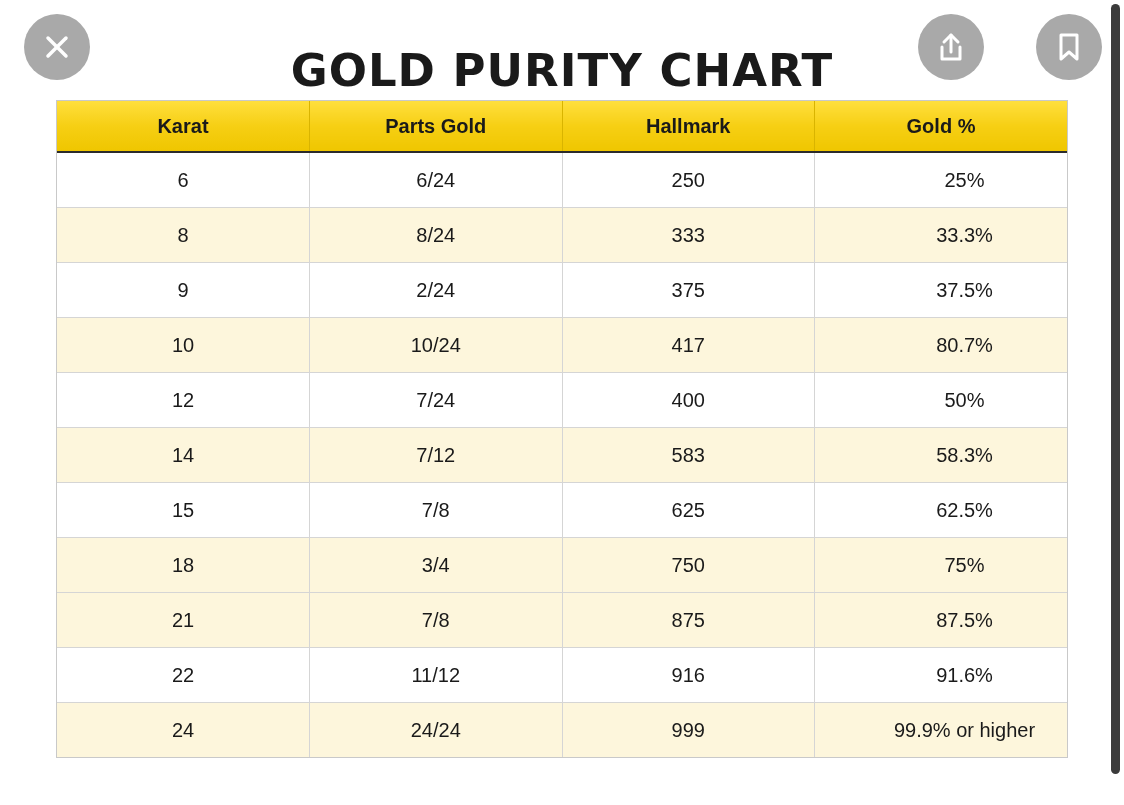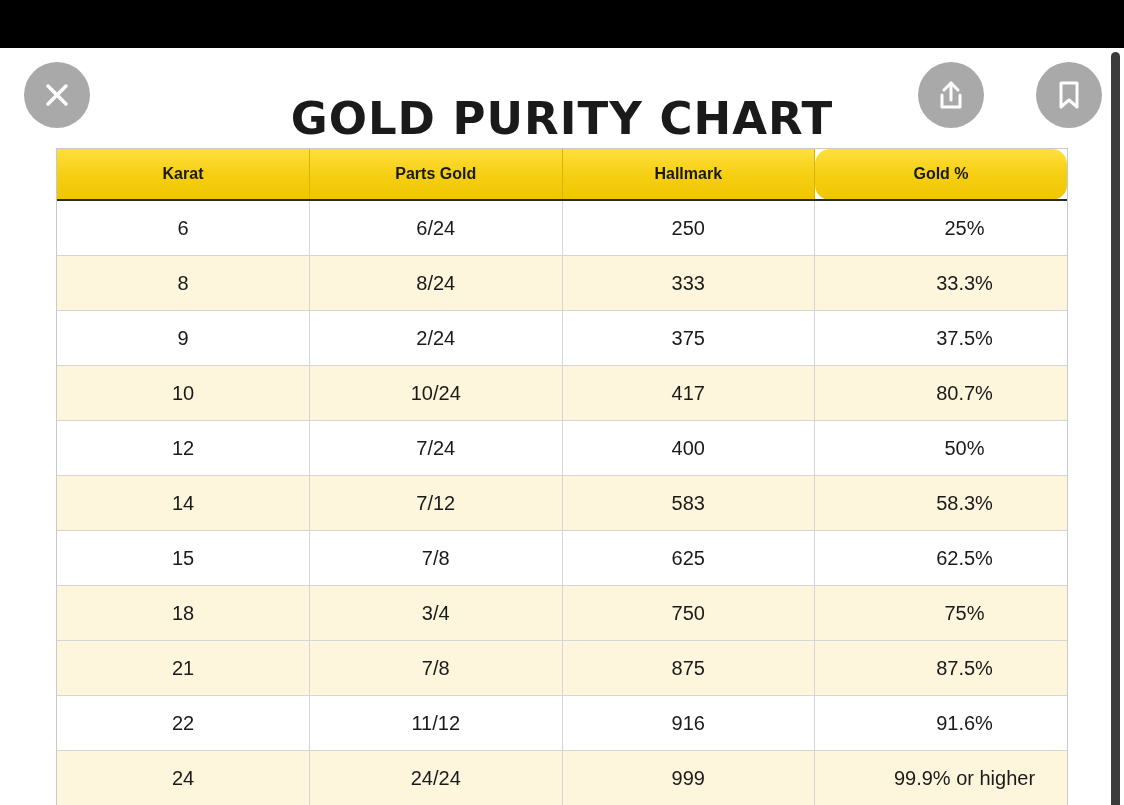--- a/index.html
+++ b/index.html
@@ -36,21 +36,20 @@
     width: 9px;
     height: 770px;
     border-radius: 5px;
     background: #3b3b3b;
   }
 
   
   #header {
     position: relative;
     height: 96px;
-    margin-top: 48px;
   }
   #page-title {
     position: absolute;
     left: 0;
     right: 0;
     top: 14px;
     text-align: center;
     font-size: 45px;
     font-weight: bold;
     letter-spacing: 1px;
@@ -81,28 +80,28 @@
     width: 1012px;
   }
   table {
     border-collapse: collapse;
     width: 100%;
     table-layout: fixed;
   }
   thead th {
     background: linear-gradient(180deg, #ffdf3d 0%, #f6cf14 50%, #efc600 100%);
     color: #1a1a1a;
-    font-size: 16px;
+    font-size: 20px;
     font-weight: bold;
     height: 48px;
     border-right: 1px solid #d9b400;
     border-bottom: 2px solid #2b2b2b;
     text-align: center;
   }
-  thead th:last-child { border-right: none; border-radius: 15px; }
+  thead th:last-child { border-right: none; }
   tbody td {
     height: 52px;
     font-size: 20px;
     color: #1a1a1a;
     text-align: center;
     border-right: 1px solid #d5d5d5;
     border-bottom: 1px solid #d5d5d5;
     background: #ffffff;
   }
   tbody td:last-child { border-right: none; padding-left: 48px; }

